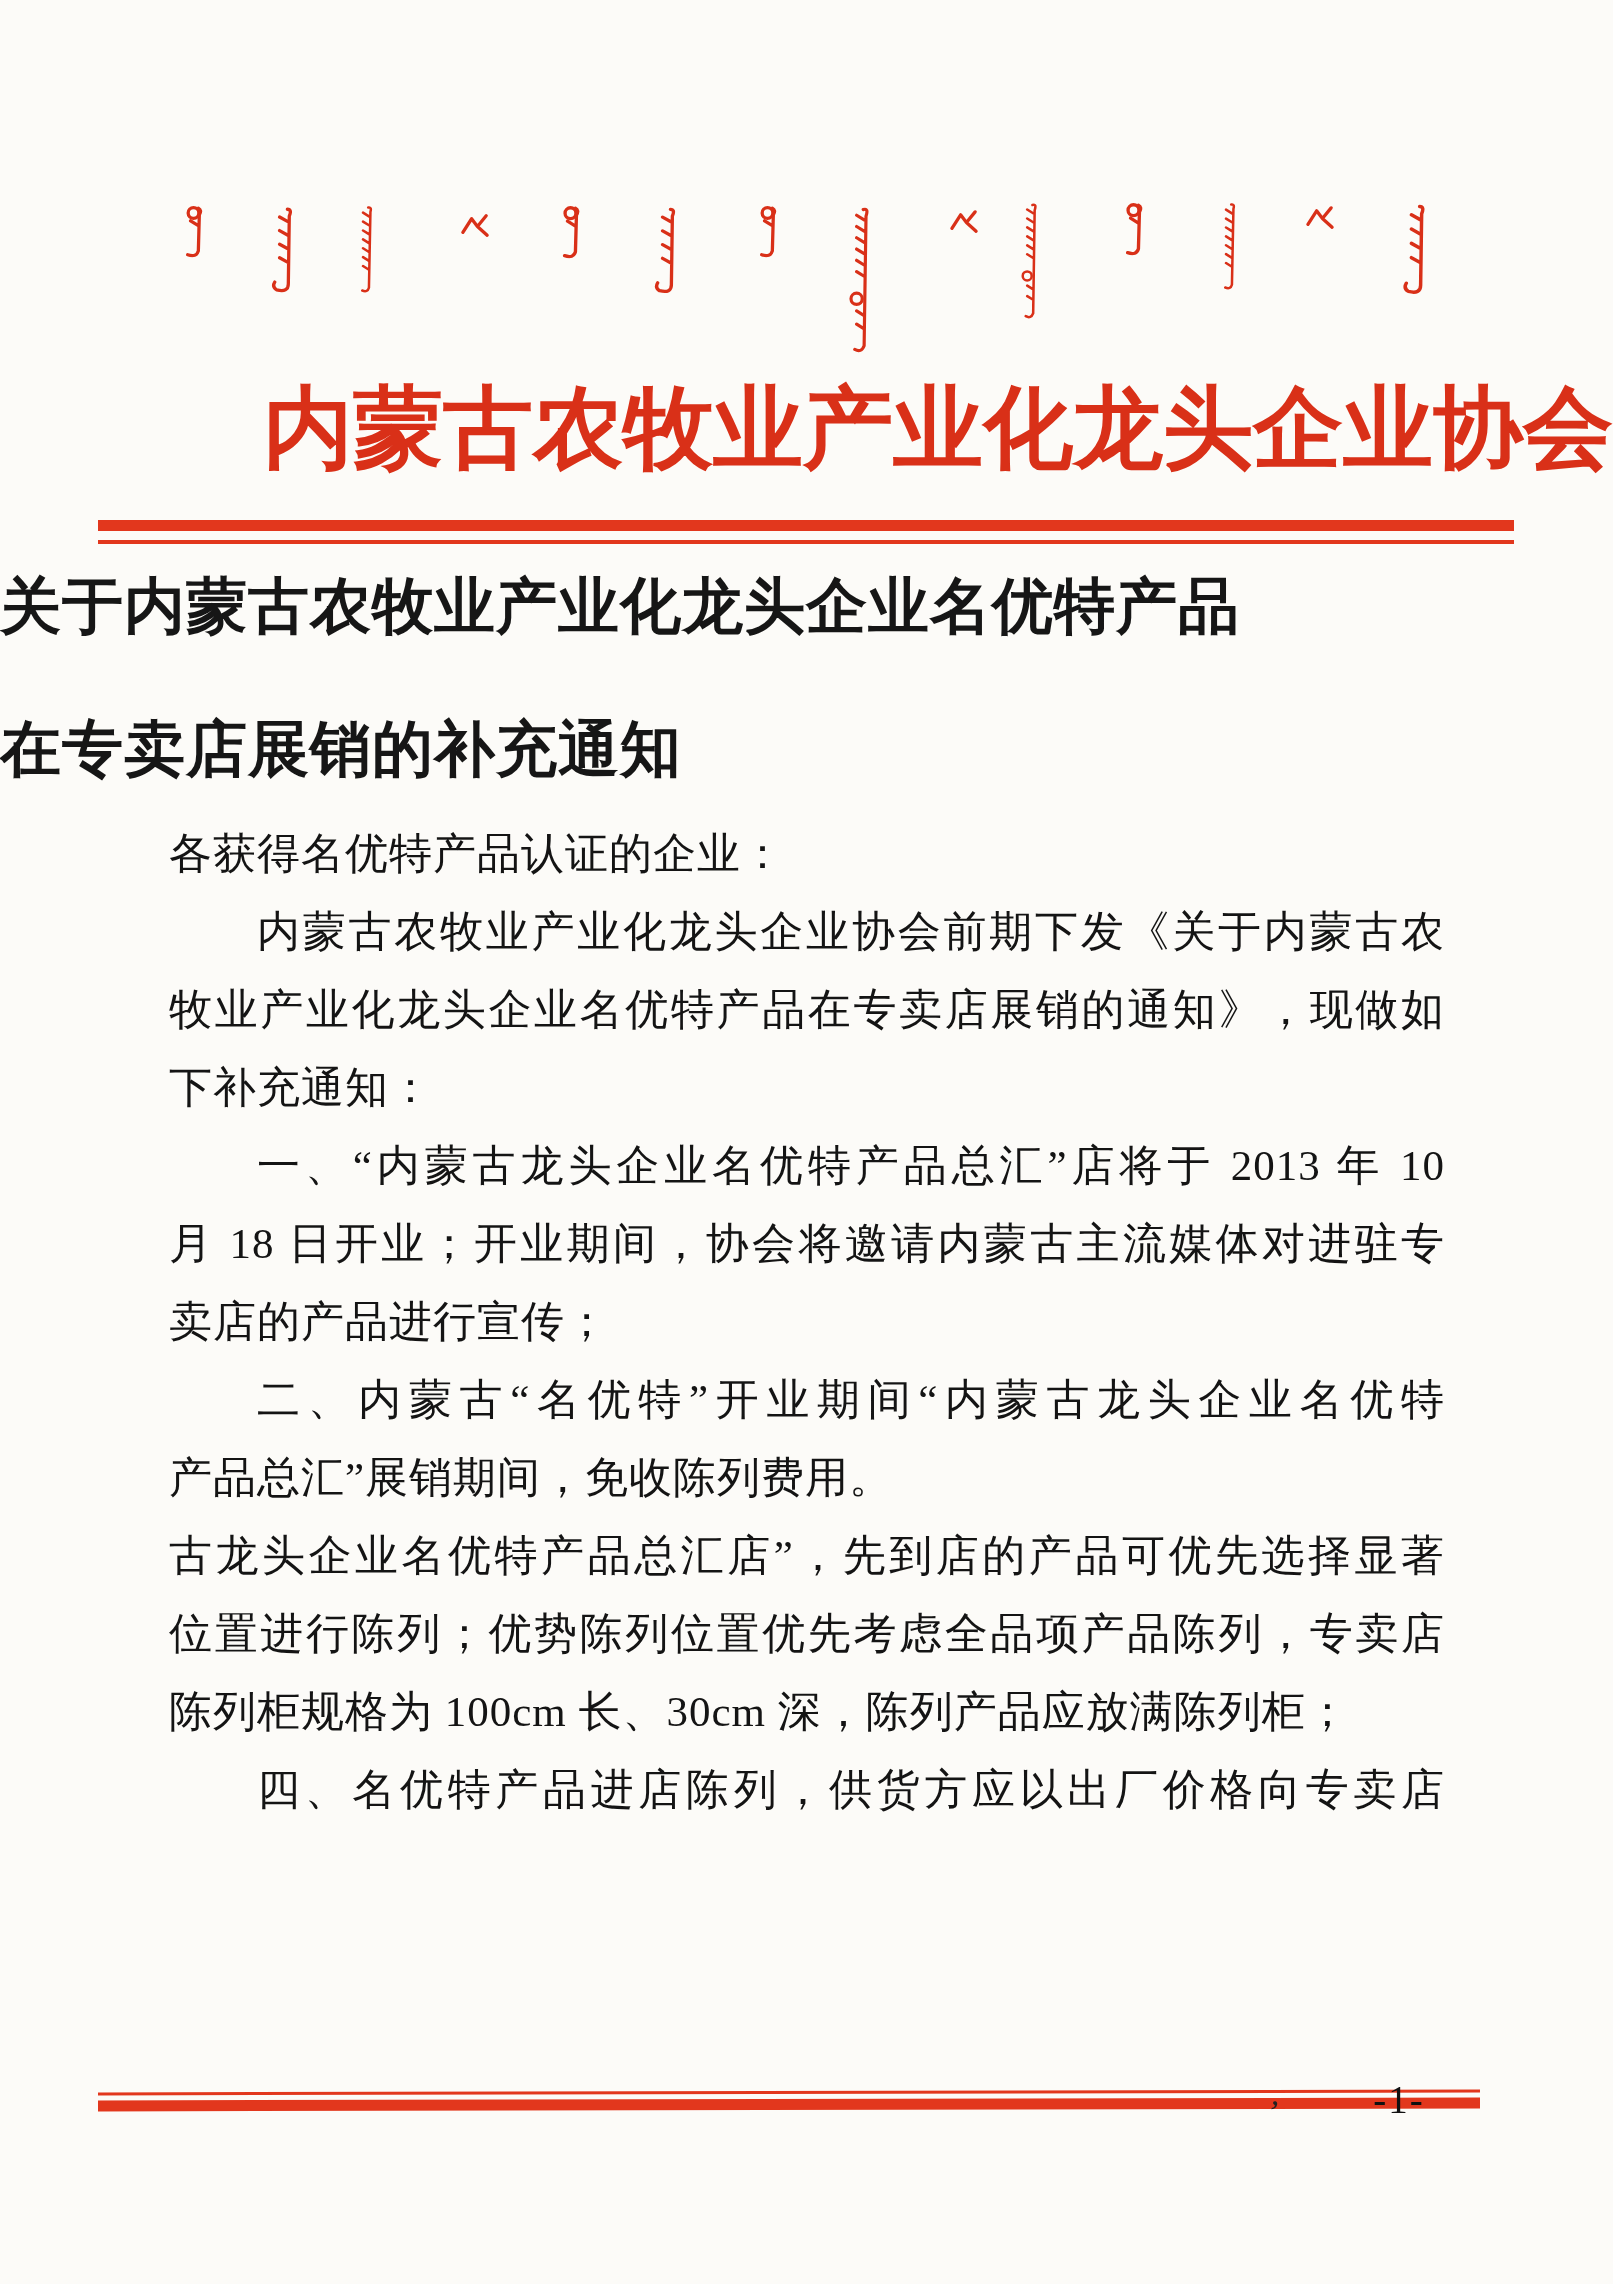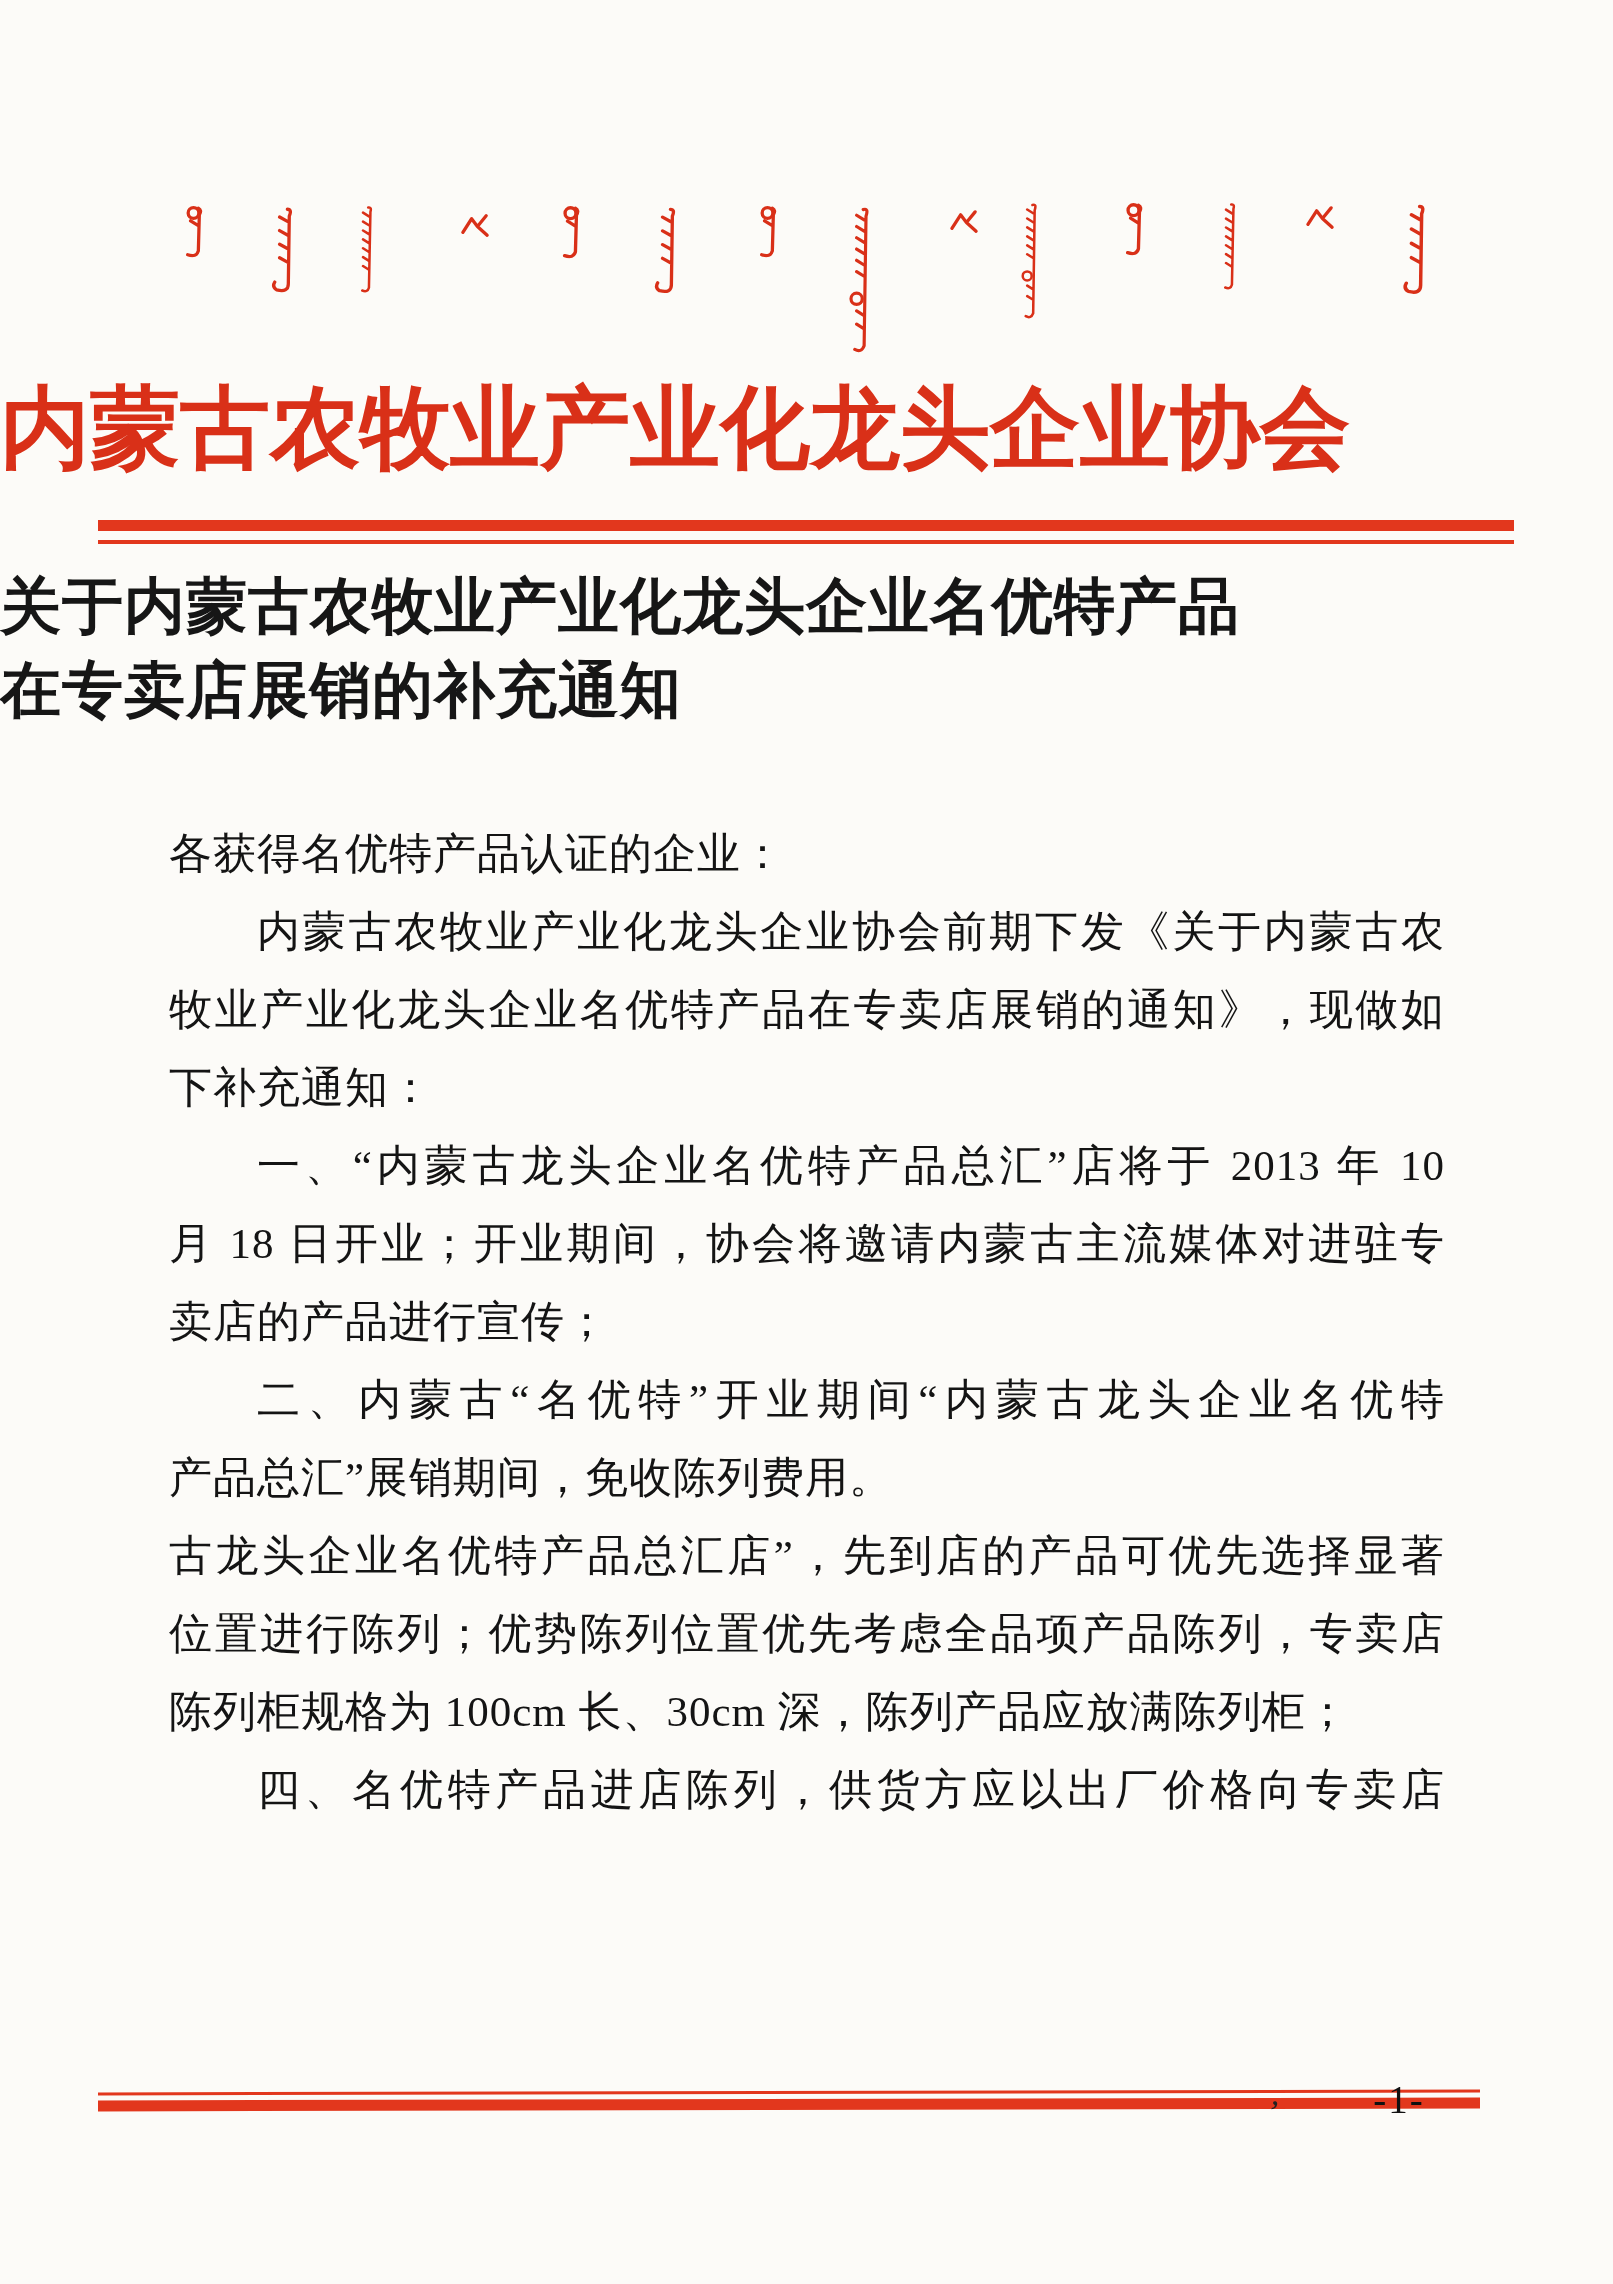--- a/index.html
+++ b/index.html
@@ -17,38 +17,38 @@
   .page{position:absolute;inset:0;}
 
   
   .banner{position:absolute;left:0;top:0;width:1613px;height:372px;}
   .mw{position:absolute;top:204px;color:var(--accent-red);}
   .mw *{stroke:currentColor;fill:none;stroke-width:3.4;stroke-linecap:round;stroke-linejoin:round;}
 
   
   .org-title{
     position:absolute;top:369px;left:0;width:1613px;margin:0;
-    text-align:left;font-size:90px;line-height:120px;font-weight:900;
+    text-align:right;font-size:90px;line-height:120px;font-weight:900;
     color:var(--accent-red);letter-spacing:0px;white-space:nowrap;
   }
 
   
   .rule{position:absolute;background:#e0means;} 
   .rule{position:absolute;background:#e2371d;}
   .rule-h-thick{left:98px;top:520px;width:1416px;height:10.8px;}
   .rule-h-thin {left:98px;top:540px;width:1416px;height:3.9px;}
   .rule-f-thin {left:98px;top:2091px;width:1382px;height:2.9px;transform:rotate(-0.12deg);}
   .rule-f-thick{left:98px;top:2099px;width:1382px;height:10.8px;transform:rotate(-0.12deg);}
 
   
   .notice-title{position:absolute;top:565px;left:0;width:1613px;margin:0;
     font-weight:700;color:#161616;text-align:left;}
   .notice-title .t1,.notice-title .t2{
     display:block;font-size:61px;line-height:84px;white-space:nowrap;letter-spacing:1px;}
-  .notice-title .t2{}
+  .notice-title .t2{margin-top:59px;}
 
   
   .body-text{position:absolute;top:815px;left:169px;width:1276px;}
   .bline{
     height:78px;line-height:78px;font-size:43px;white-space:nowrap;
     letter-spacing:1px;color:#141414;
   }
   .bline.indent{padding-left:88px;}
   .bline.justify{
     white-space:normal;

